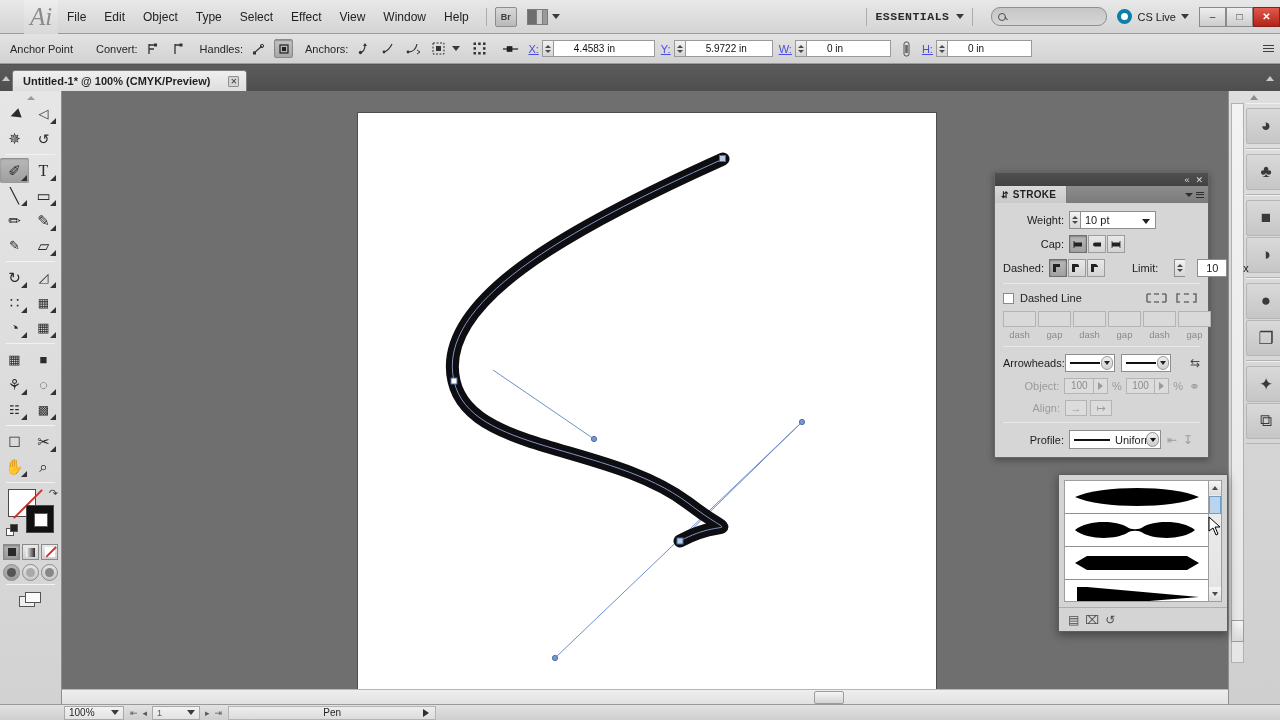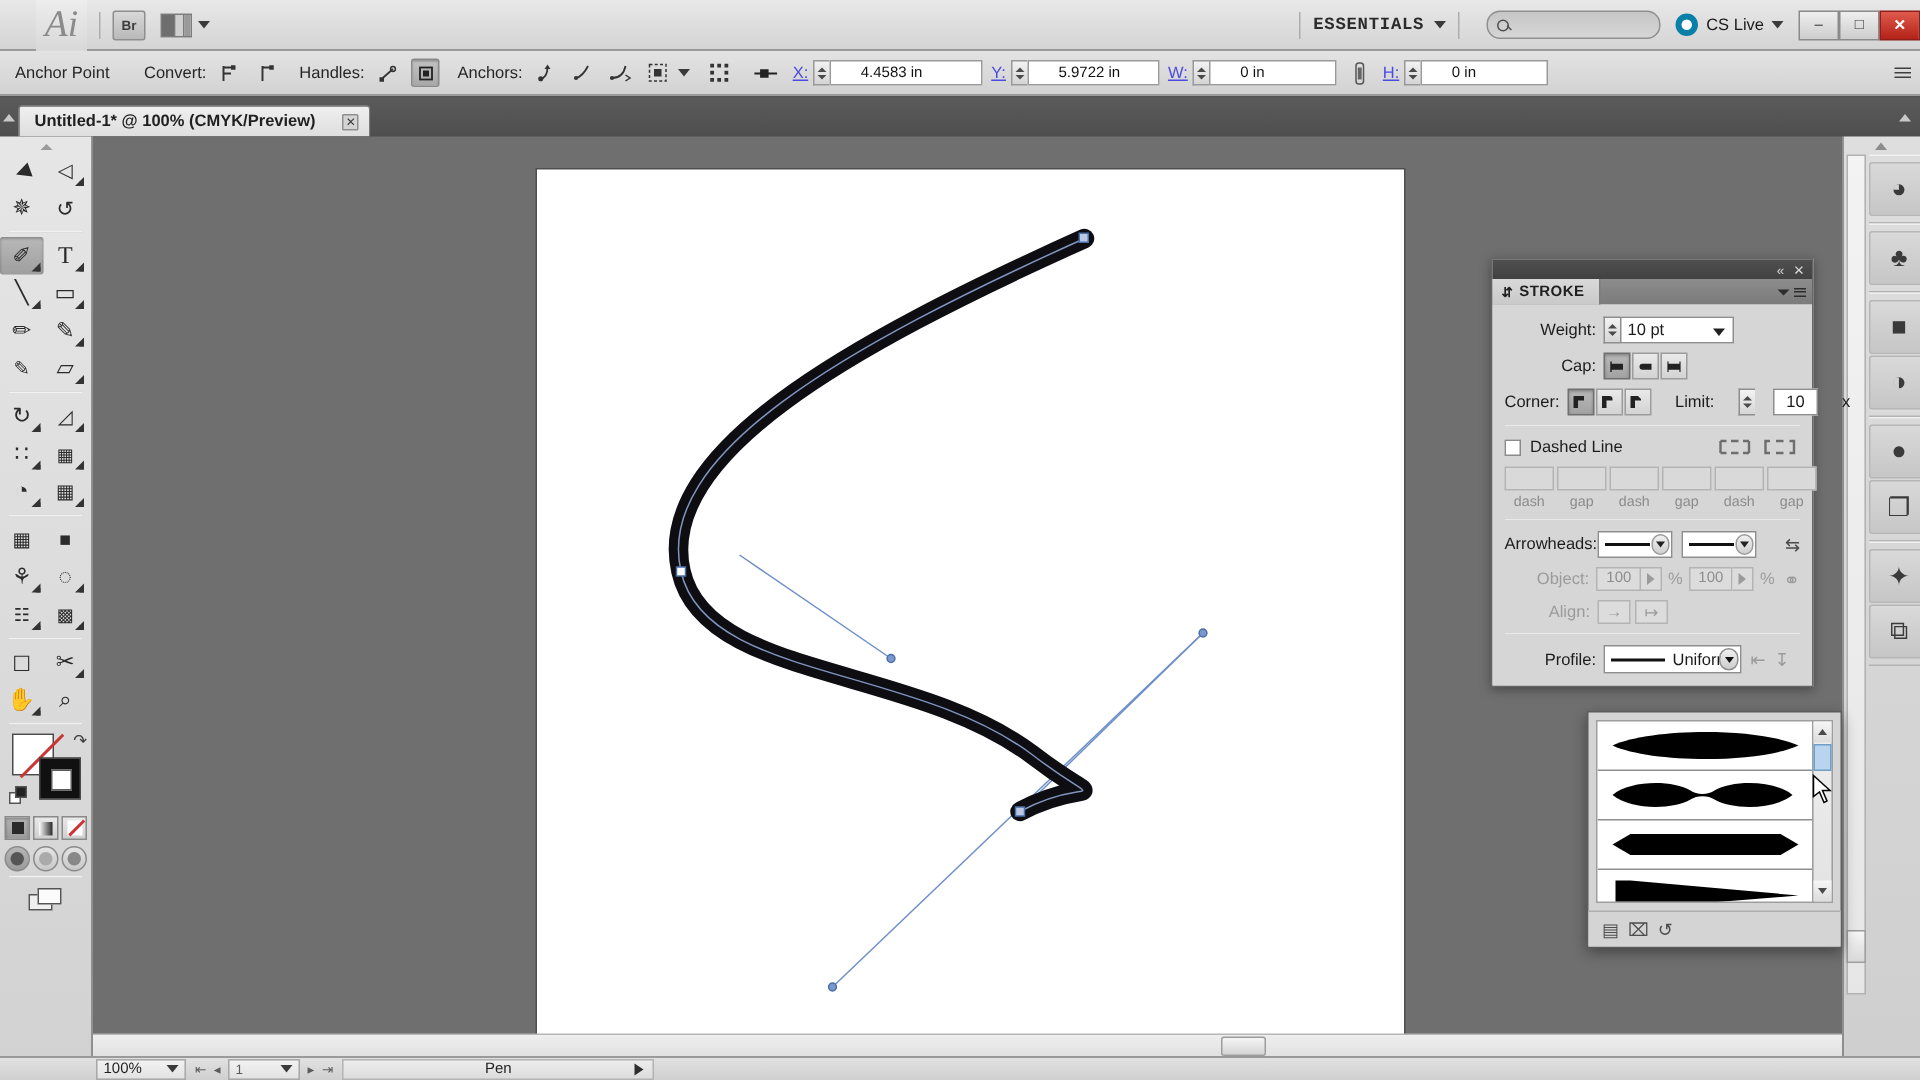--- a/index.html
+++ b/index.html
@@ -295,21 +295,21 @@
   .sp-spin b{ display:block;width:0;height:0;border-left:3px solid transparent;border-right:3px solid transparent; }
   .sp-spin b.up{border-bottom:3px solid #4a4a4a;}
   .sp-spin b.dn{border-top:3px solid #4a4a4a;}
   .sgroup{ display:flex; gap:1px; }
   .sbtn2{
     width:18px;height:18px;border:1px solid #9c9c9c;
     background:linear-gradient(#e9e9e9,#d3d3d3);
     display:flex;align-items:center;justify-content:center;
   }
   .sbtn2.sel{ background:linear-gradient(#b9b9b9,#a2a2a2); box-shadow:inset 0 1px 2px rgba(0,0,0,.3); border-color:#6f6f6f;}
-  .limitwrap{ display:flex;align-items:center;margin-left:16px;gap:12px; }
+  .limitwrap{ display:flex;align-items:center;margin-left:27px;gap:12px; }
   .lim-in{ width:30px;height:18px;border:1px solid #8e8e8e;background:#fff;text-align:center;font-size:11px;line-height:16px; }
   .sp-divider{ height:1px; background:#b0b0b0; border-bottom:1px solid #e9e9e9; margin:6px 0 7px; }
   .chkrow{ display:flex; align-items:center; }
   .chk{ width:11px;height:11px;border:1px solid #8a8a8a;background:#fff;margin-right:6px; }
   .dashalign{ margin-left:auto; display:flex; gap:5px; }
   .dabtn{ width:25px;height:14px;display:flex;align-items:center;justify-content:center; }
   .dashfields{ display:flex; gap:2px; margin-top:6px; }
   .dashf{ width:33px; }
   .dashf .inp{ width:33px;height:16px;border:1px solid #b4b4b4;background:#d9d9d9; }
   .dashf .cap{ text-align:center;font-size:9.5px;color:#8b8b8b;margin-top:2px; }
@@ -418,20 +418,31 @@
     background:linear-gradient(#f5f5f5,#d4d4d4); border:1px solid #9c9c9c; border-radius:2px;
   }
 </style>
 </head>
 <body>
 
 <div id="app">
 
   <div class="menubar">
     <div class="ai-logo">Ai</div>
+    <div class="menu-items">
+      <div class="menu-item">File</div>
+      <div class="menu-item">Edit</div>
+      <div class="menu-item">Object</div>
+      <div class="menu-item">Type</div>
+      <div class="menu-item">Select</div>
+      <div class="menu-item">Effect</div>
+      <div class="menu-item">View</div>
+      <div class="menu-item">Window</div>
+      <div class="menu-item">Help</div>
+    </div>
     <div class="mb-sep"></div>
     <div class="br-btn">Br</div>
     <div class="arrange-btn">
       <div class="arrange-ico">
           <i></i>
           <i></i>
           <i></i>
         </div>
       <div class="caret-d"></div>
     </div>
@@ -864,21 +875,21 @@
           <div class="sbtn2">
             <svg width="13" height="11" viewBox="0 0 13 11">
                 <rect x="2" y="3.5" width="8" height="4" fill="#222"></rect>
                 <path d="M2 2v7M10 2v7" stroke="#222" stroke-width="0.8"></path>
               </svg>
           </div>
         </div>
       </div>
 
       <div class="row">
-        <span class="rlabel">Corner:</span>
+        <span class="rlabel">Dashed:</span>
         <div class="sgroup">
           <div class="sbtn2 sel">
             <svg width="13" height="12" viewBox="0 0 13 12">
                 <path d="M2 2h7v3H5v5H2z" fill="#222"></path>
               </svg>
           </div>
           <div class="sbtn2">
             <svg width="13" height="12" viewBox="0 0 13 12">
                 <path d="M2 2h5a2 2 0 012 2v1H5v5H2z" fill="#222"></path>
               </svg>

